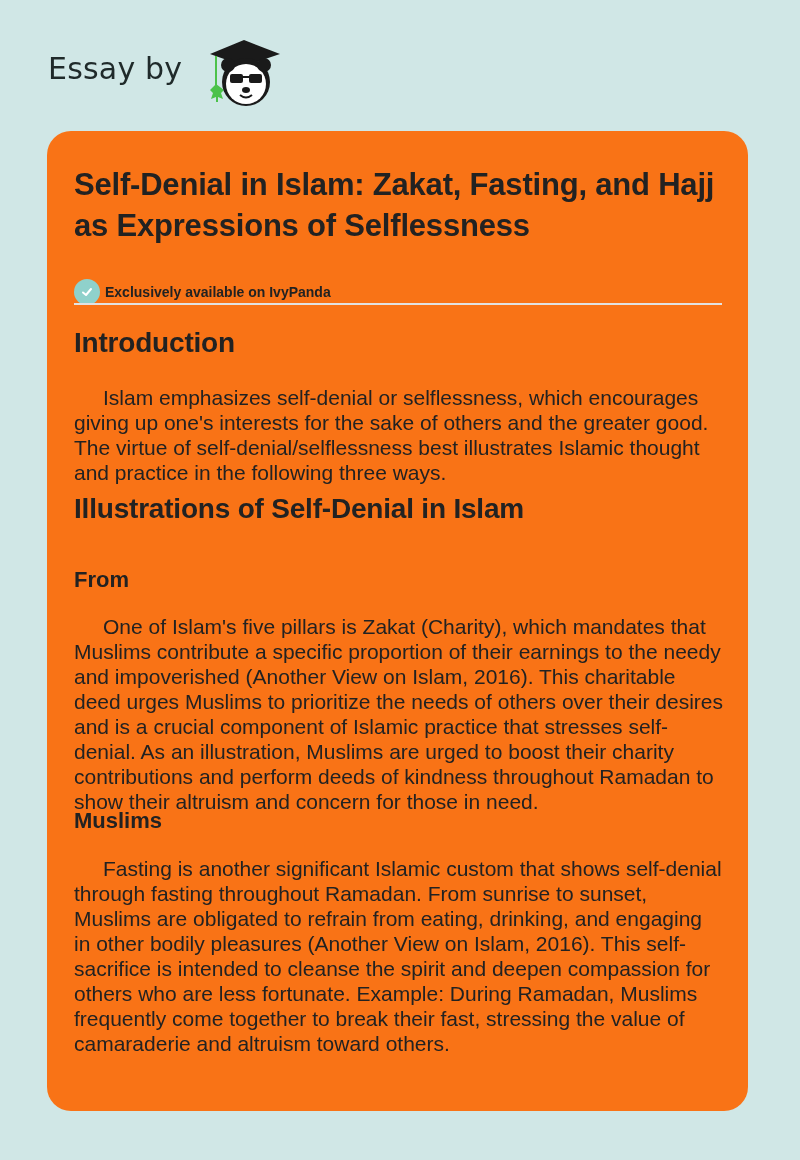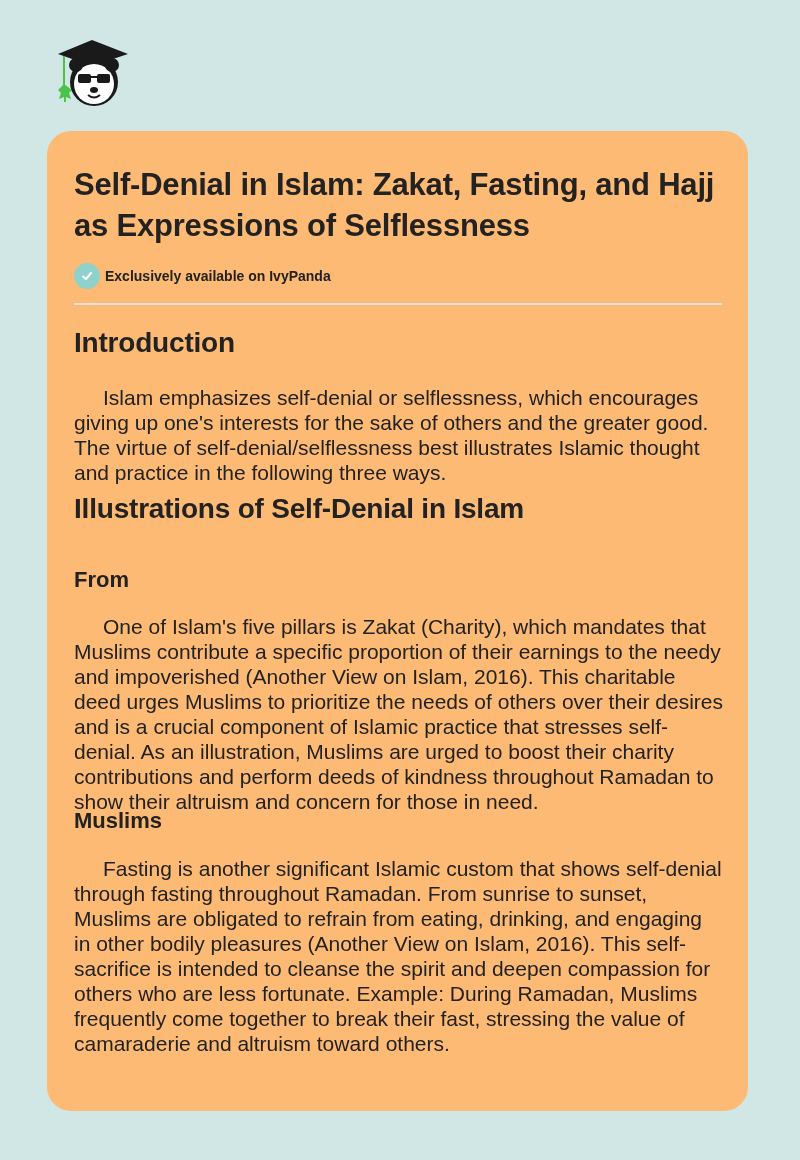--- a/index.html
+++ b/index.html
@@ -50,21 +50,21 @@
       position: relative;
       top: -2px;
       margin-left: 1px;
     }
     .card {
       position: absolute;
       left: 47px;
       top: 131px;
       width: 701px;
       height: 980px;
-      background: #fdba74;
+      background: #f97316;
       border-radius: 24px;
     }
     .content {
       position: absolute;
       left: 27px;
       top: 0;
       width: 650px;
     }
     h1.title {
       margin: 0;
@@ -73,21 +73,21 @@
       left: 0;
       width: 660px;
       font-size: 31px;
       line-height: 41px;
       font-weight: bold;
       color: #222;
       letter-spacing: -0.2px;
     }
     .exclusive {
       position: absolute;
-      top: 132px;
+      top: 148px;
       left: 0;
       display: flex;
       align-items: center;
       text-align: right;
     }
     .check {
       width: 26px;
       height: 26px;
       border-radius: 50%;
       background: #8fd1cb;
@@ -134,20 +134,21 @@
       font-size: 21px;
       line-height: 25px;
       color: #222;
       text-indent: 29px;
     }
   </style>
 </head>
 <body>
 
 <div class="header">
+  <span class="essay-by">Essay by</span>
   <svg class="logo-icon" viewBox="0 0 88 80">
 
     <polygon points="10,22 44,8 80,22 44,34" fill="#1a1a1a"></polygon>
     <line x1="16" y1="24" x2="16" y2="56" stroke="#4cc24a" stroke-width="2"></line>
 
     <path d="M16,52 l-6,6 l3,3 l-2,6 l5,-2 l0,5 l2,0 l0,-5 l5,2 l-2,-6 l3,-3 z" fill="#4cc24a"></path>
 
     <circle cx="46" cy="50" r="24" fill="#1a1a1a"></circle>
     <circle cx="46" cy="52" r="20" fill="#ffffff"></circle>
     <circle cx="28" cy="33" r="7" fill="#1a1a1a"></circle>

